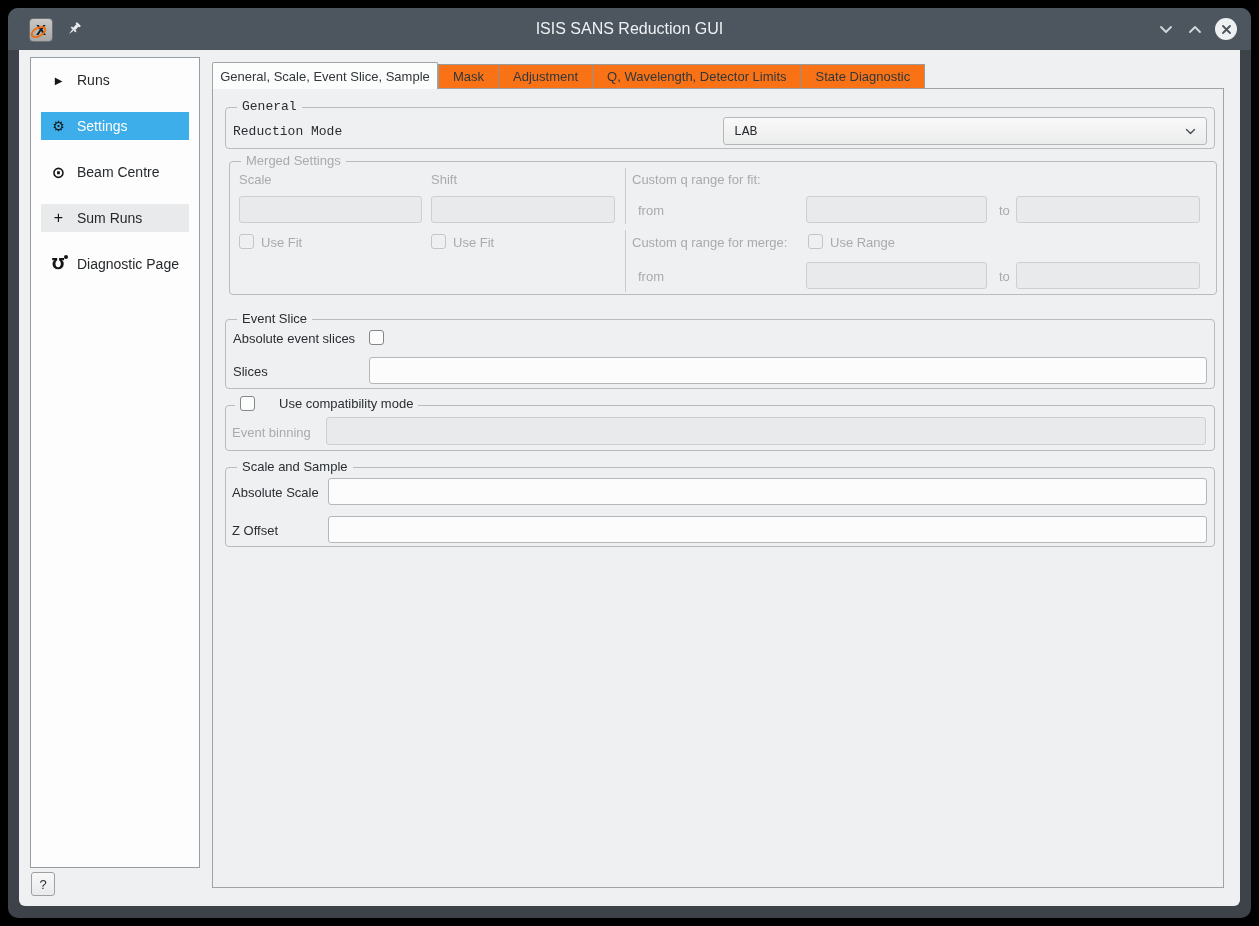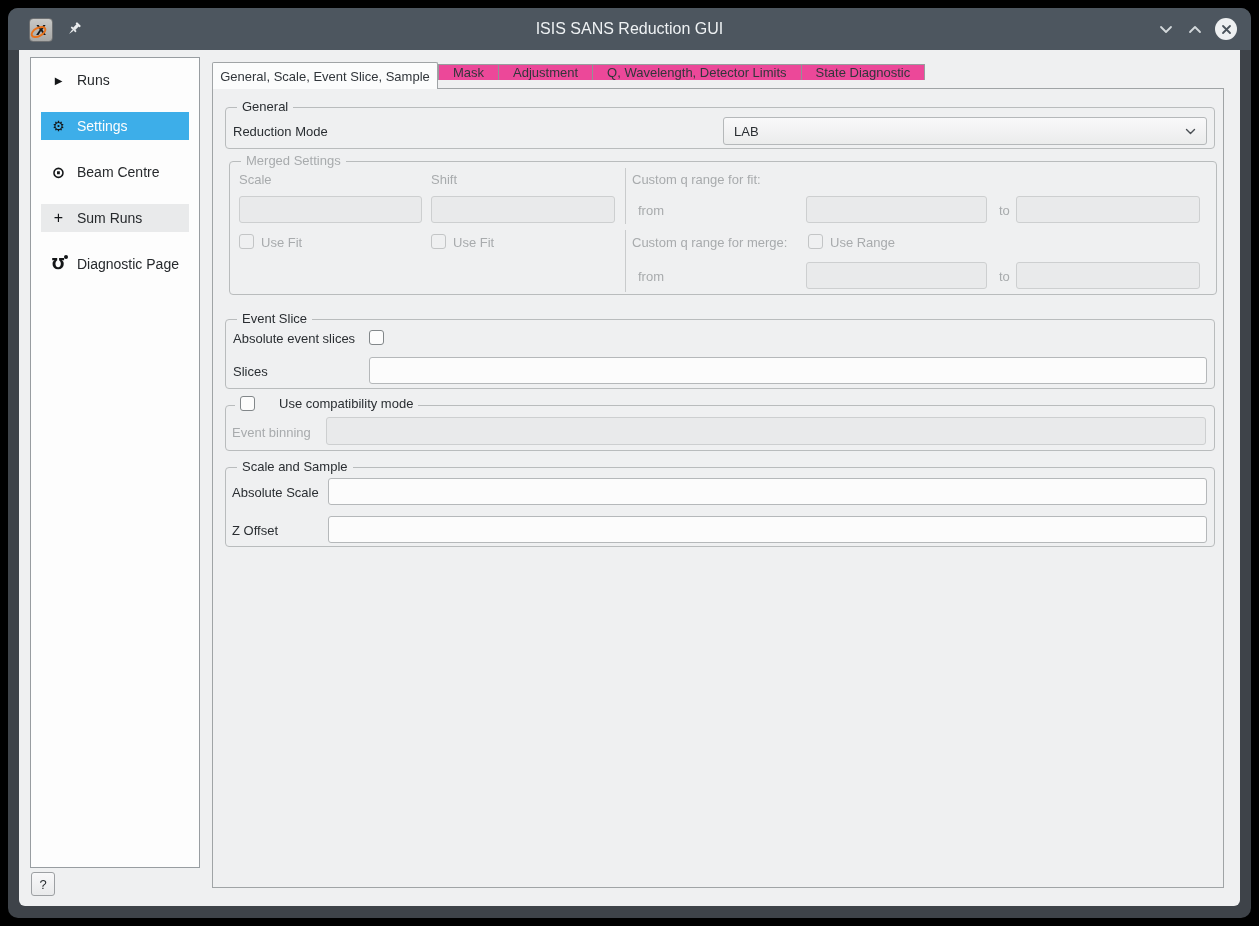--- a/index.html
+++ b/index.html
@@ -48,22 +48,22 @@
   .help-btn { position:absolute; left:12px; top:822px; width:24px; height:24px;
     background:linear-gradient(#f8f8f9,#e9eaeb); border:1px solid #9da0a3; border-radius:3px;
     font-family:inherit; font-size:13px; color:#2a2e32; cursor:pointer; }
 
   
   .tabbar { position:absolute; left:193px; top:12px; display:flex; align-items:flex-start; z-index:3; }
   .tab { display:flex; align-items:center; justify-content:center; cursor:pointer;
     white-space:nowrap; color:#31363b; }
   .tab.active { width:226px; height:27px; background:#fbfcfc;
     border:1px solid #a0a4a6; border-bottom:none; border-radius:2px 2px 0 0; }
-  .tabgroup { display:flex; margin-top:2px; height:16px;
-    background:#ec4899; border:1px solid #989c9e; border-bottom:none; }
+  .tabgroup { display:flex; margin-top:2px; height:24px;
+    background:#f97316; border:1px solid #989c9e; border-bottom:none; }
   .tabgroup .tab { height:100%; border-right:1px solid #8f9395; padding:0 14px; }
   .tabgroup .tab:last-child { border-right:none; }
 
   
   .pane { position:absolute; left:193px; top:38px; width:1012px; height:800px;
     border:1px solid #a0a4a6; background:#eff0f1; }
 
   
   .gbox { position:absolute; border:1px solid #b9bcbd; border-radius:4px; }
   .gtitle { position:absolute; top:-9px; left:11px; background:#eff0f1; padding:0 5px;
@@ -163,21 +163,21 @@
       <div class="tabgroup">
         <div class="tab">Mask</div>
         <div class="tab">Adjustment</div>
         <div class="tab">Q, Wavelength, Detector Limits</div>
         <div class="tab">State Diagnostic</div>
       </div>
     </div>
 
     <div class="pane">
 
-      <div class="gbox" style="left:12px; top:18px; width:990px; height:42px;">
+      <div class="gbox" style="left:12px; top:18px; width:990px; height:42px;font-family:Liberation Mono, monospace;">
         <span class="gtitle">General</span>
         <span class="lbl" style="left:7px; top:16px;">Reduction Mode</span>
         <div class="combo" style="left:497px; top:9px; width:484px;">
           <span class="cv">LAB</span>
           <svg width="11" height="7" viewBox="0 0 11 7">
               <polyline points="1.5,1.5 5.5,5.5 9.5,1.5" fill="none" stroke="#4a4f54" stroke-width="1.4" stroke-linecap="round" stroke-linejoin="round"></polyline>
             </svg>
         </div>
       </div>
 

